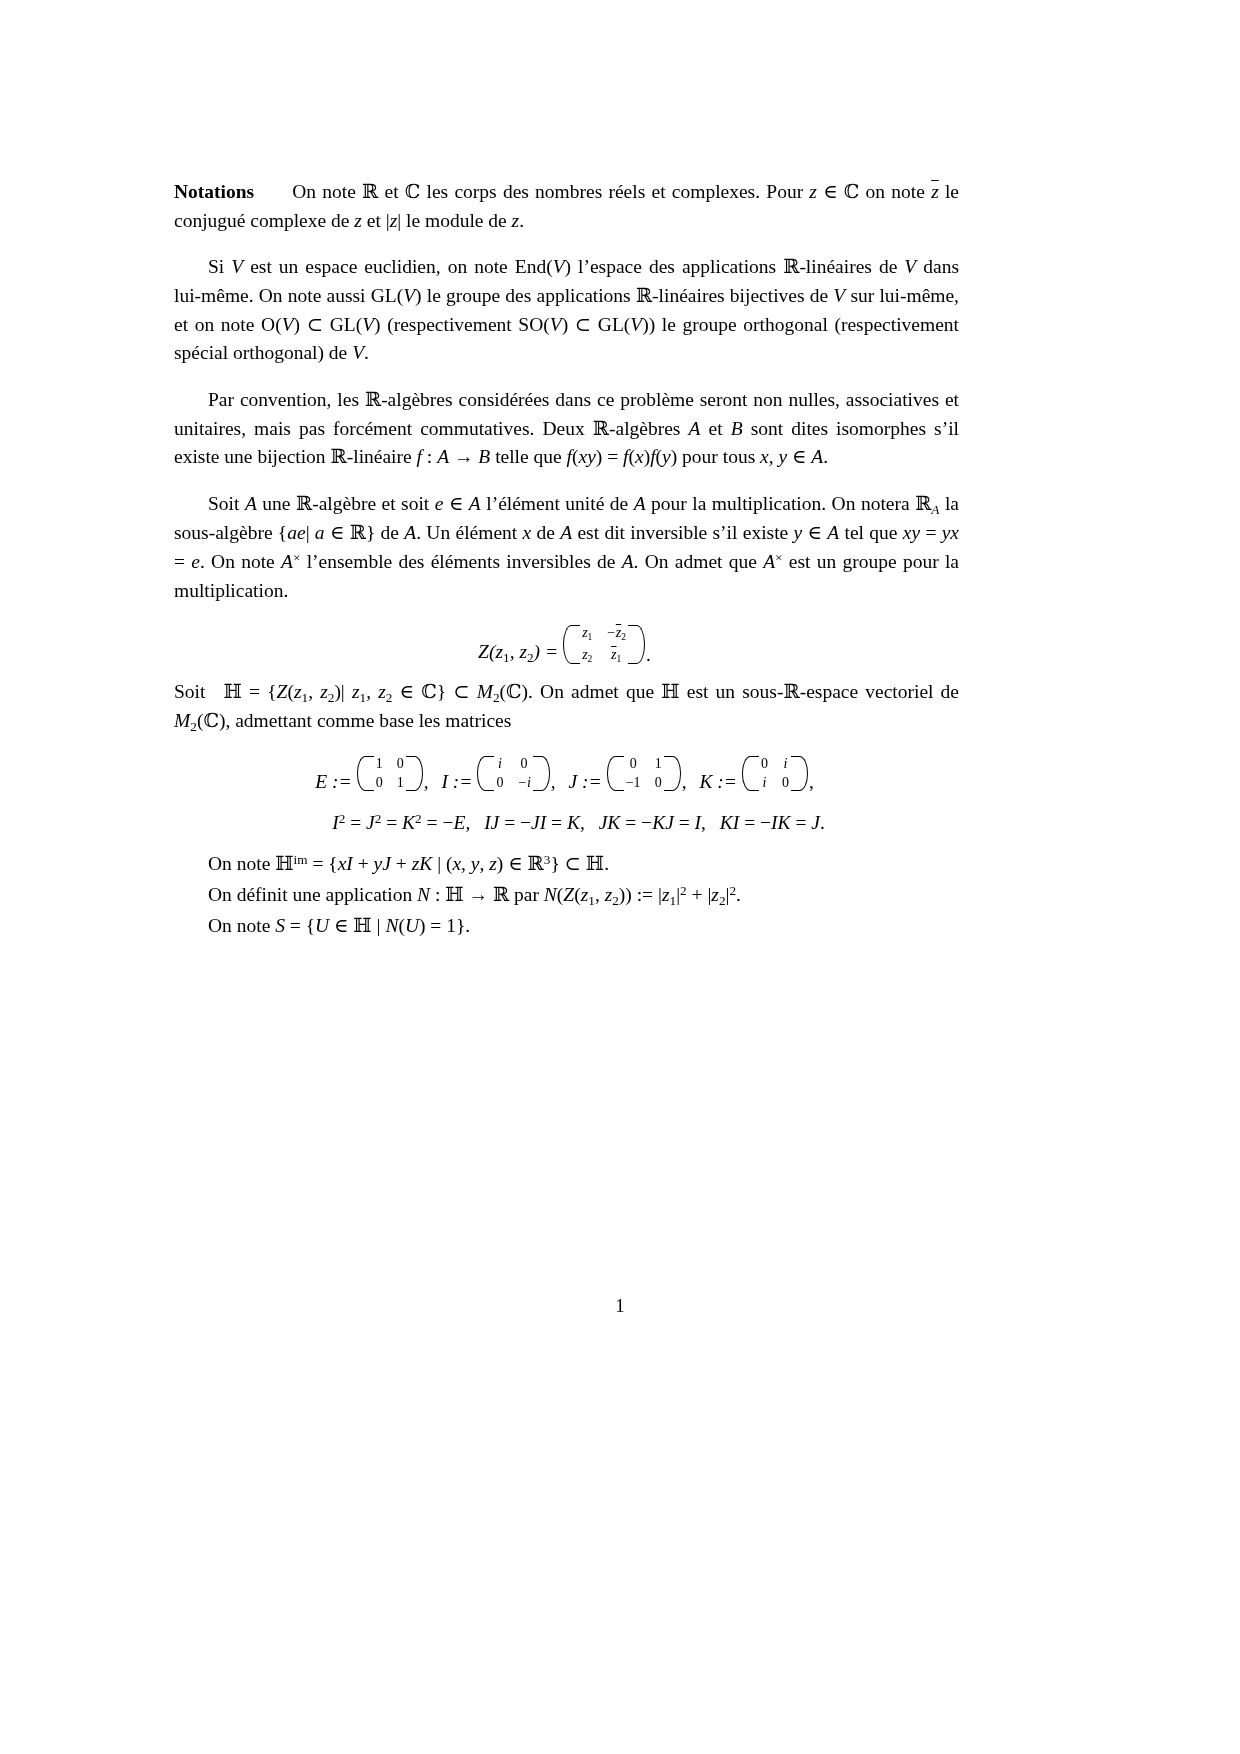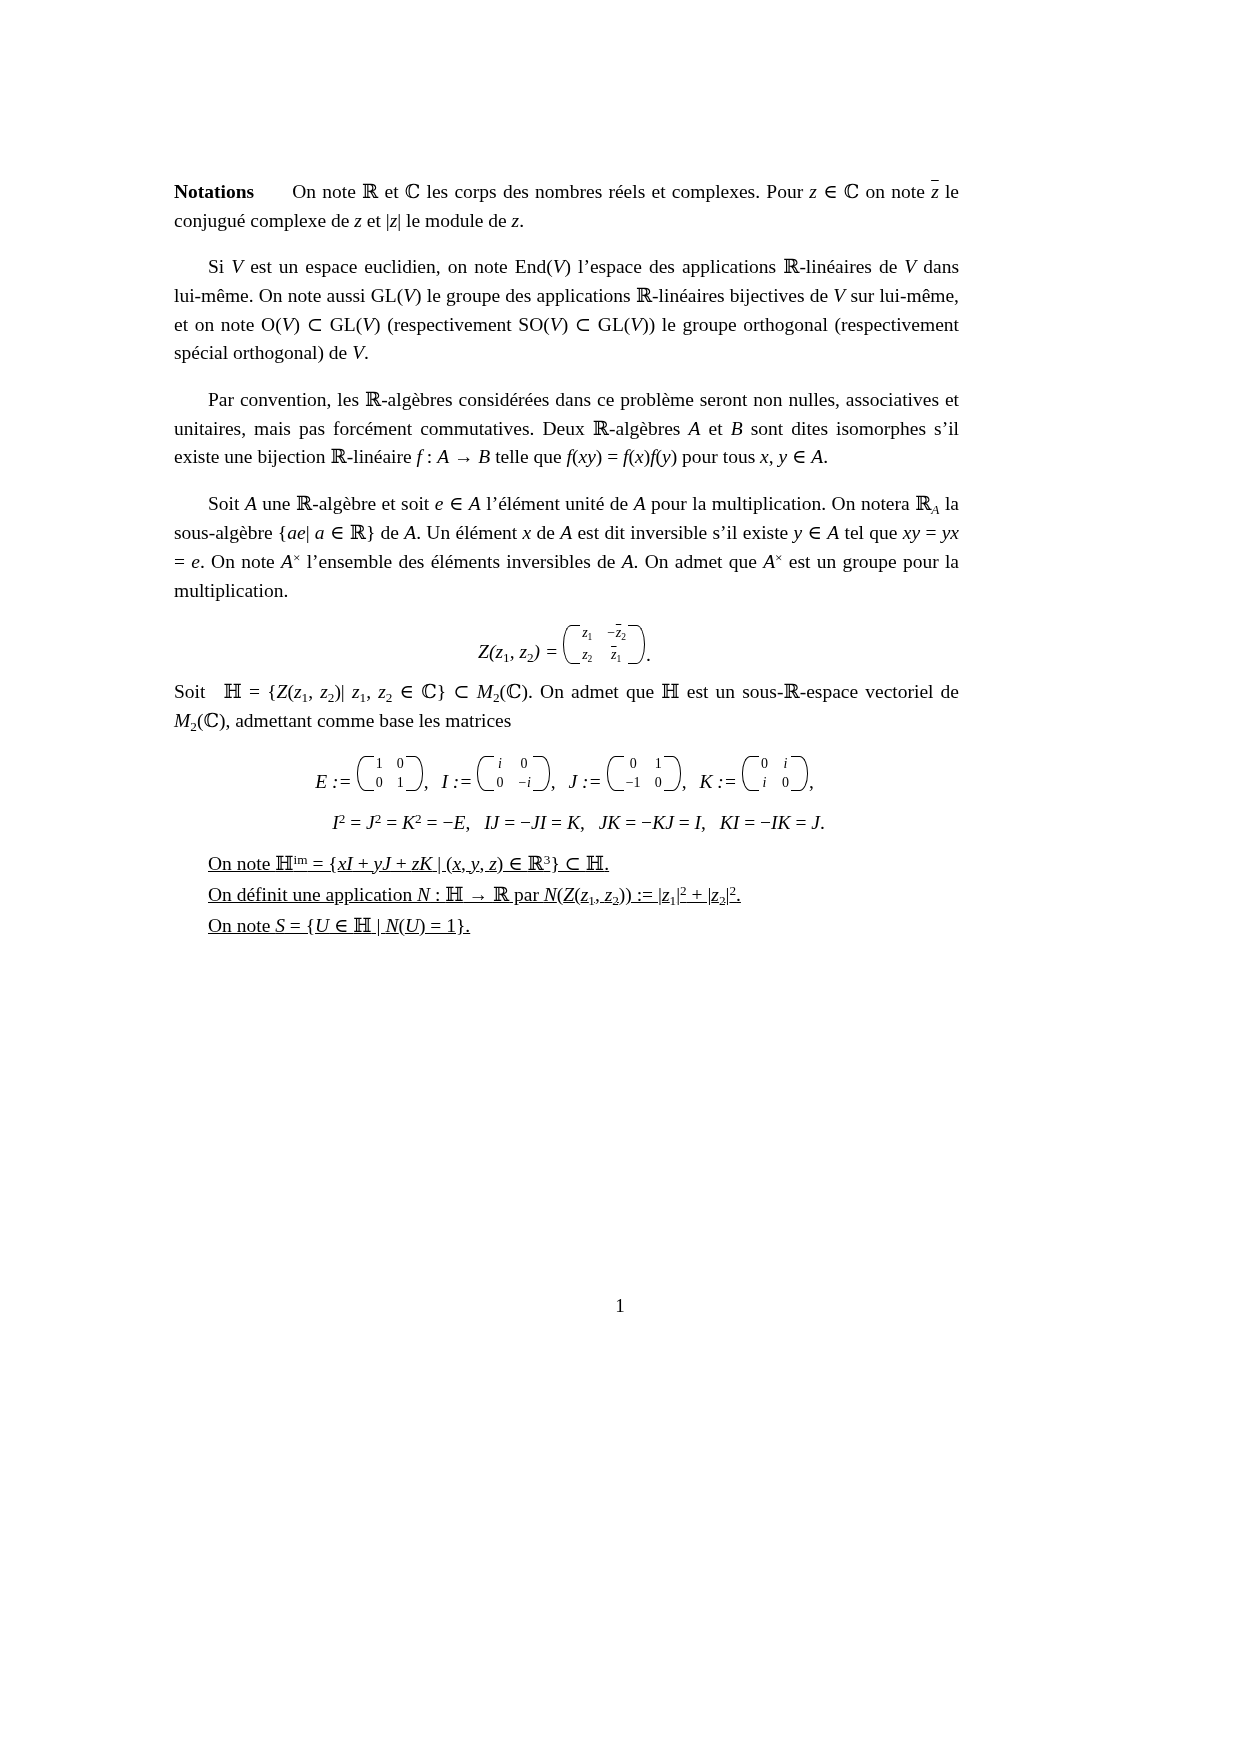--- a/index.html
+++ b/index.html
@@ -127,21 +127,21 @@
 
   .pagenum {
     position: absolute;
     left: 0;
     right: 0;
     top: 1295px;
     text-align: center;
     font-size: 19px;
     font-family: "Liberation Serif", serif;
   }
-  .smallblock p { margin-bottom: 2px; text-decoration: underline; }
+  .smallblock p { margin-bottom: 2px; }
   .smallblock { margin-top: 6px; }
 </style>
 </head>
 <body>
 
 <div class="page">
   <div class="content">
 
     <p>
       <span class="bf">Notations</span><span class="gap-l"></span>On note <span class="bb">ℝ</span> et <span class="bb">ℂ</span> les corps des nombres réels et complexes. Pour <span class="mathit">z</span> ∈ <span class="bb">ℂ</span> on note <span class="over mathit">z</span> le conjugué complexe de <span class="mathit">z</span> et |<span class="mathit">z</span>| le module de <span class="mathit">z</span>.

